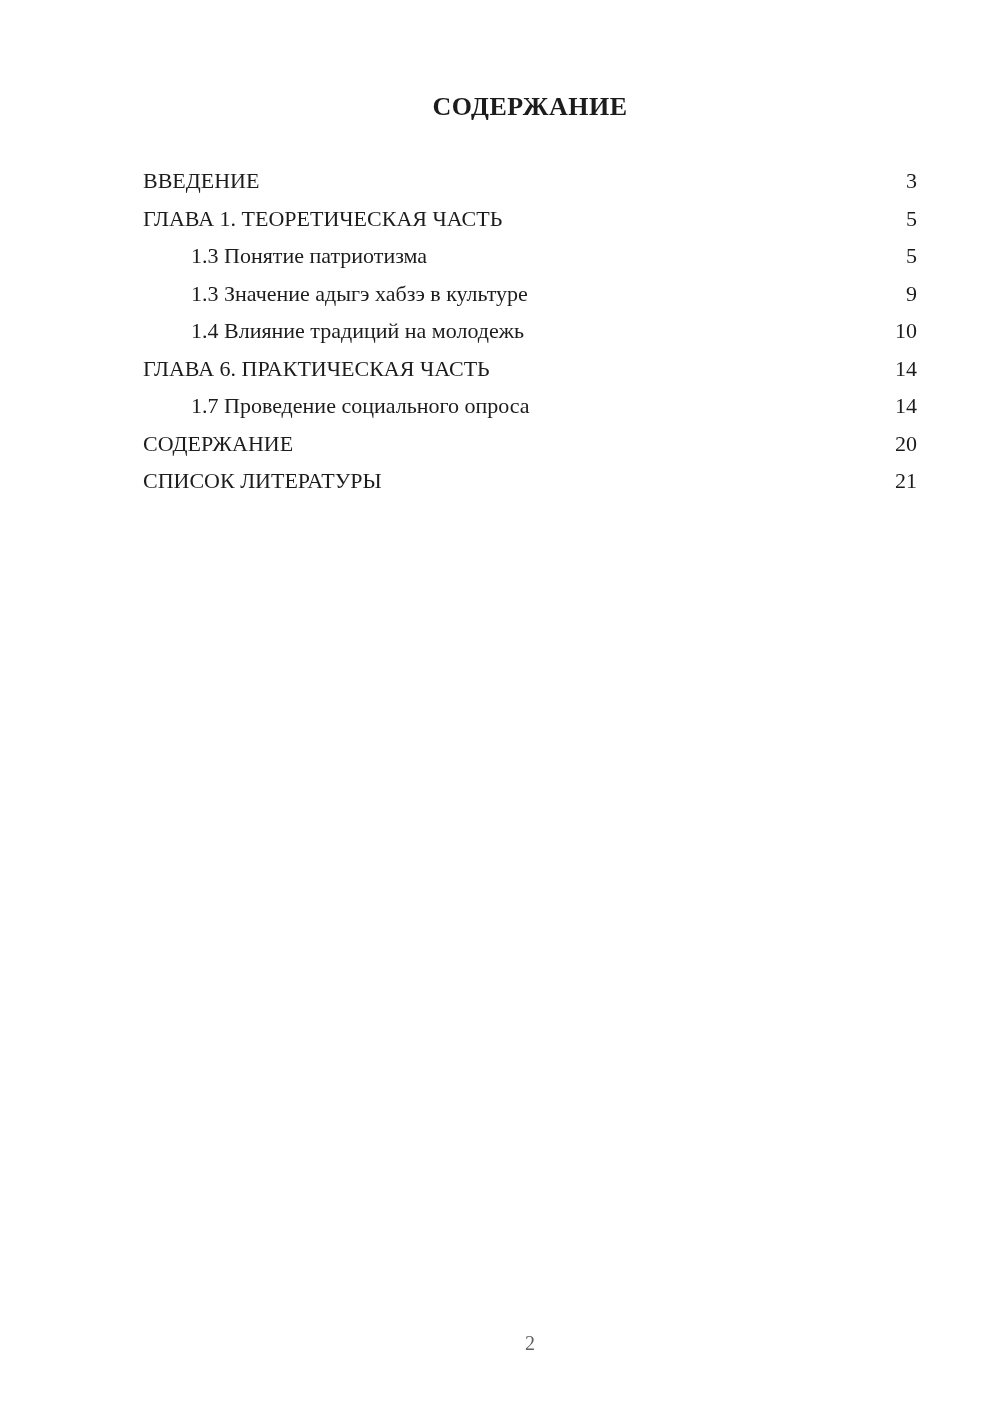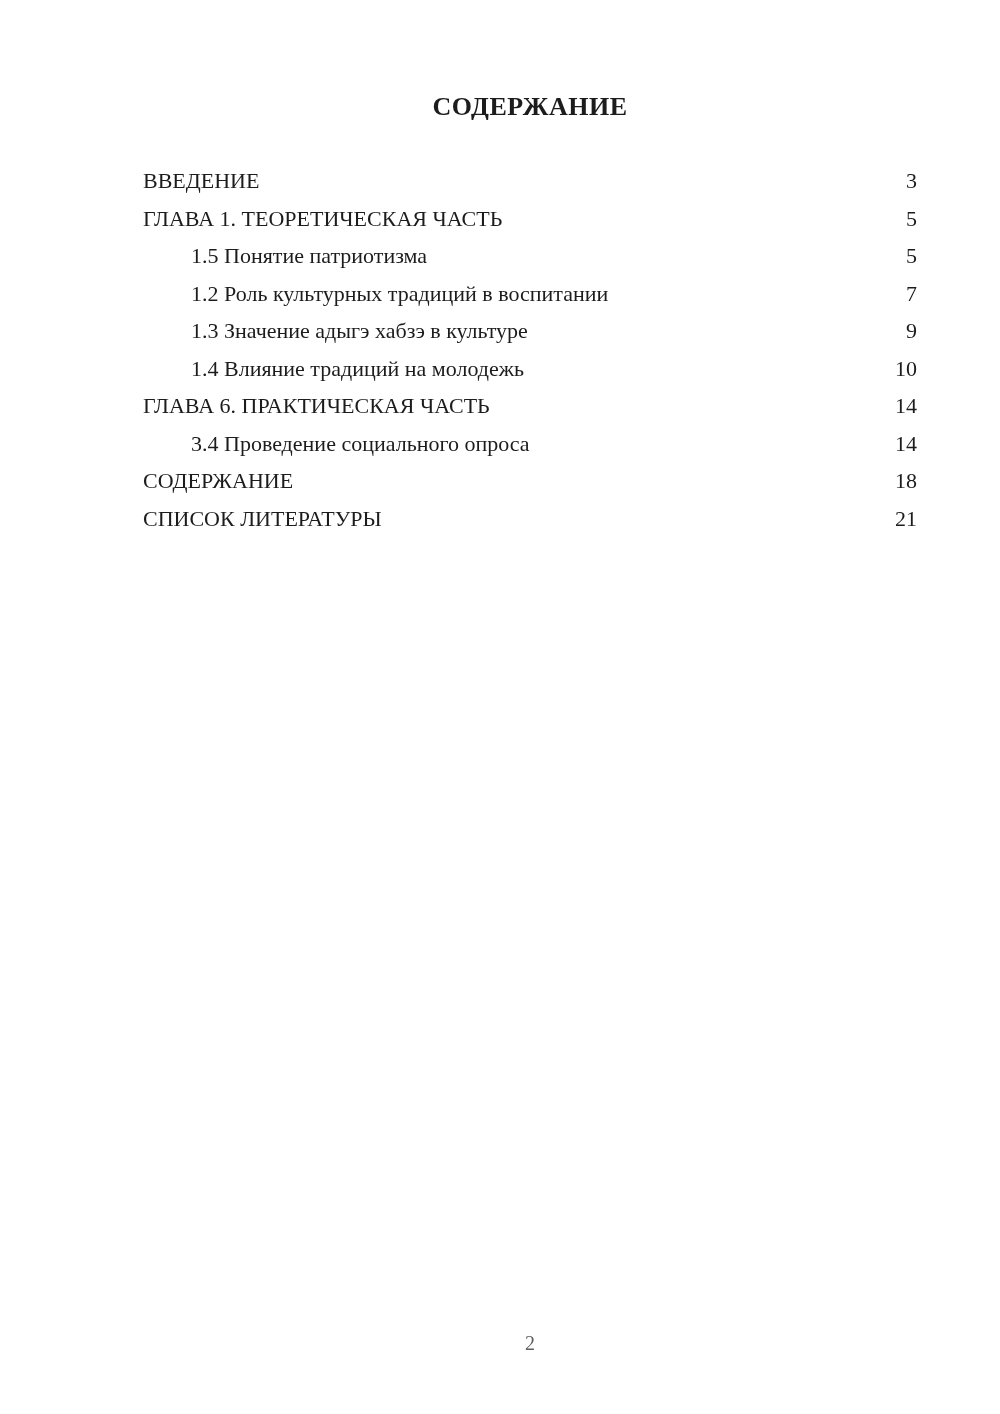--- a/index.html
+++ b/index.html
@@ -80,53 +80,49 @@
         <span class="toc-label">ВВЕДЕНИЕ</span>
         <span class="toc-page">3</span>
       </div>
 
       <div class="toc-row">
         <span class="toc-label">ГЛАВА 1. ТЕОРЕТИЧЕСКАЯ ЧАСТЬ</span>
         <span class="toc-page">5</span>
       </div>
 
       <div class="toc-row indent">
-        <span class="toc-label">1.5 Понятие патриотизма</span>
+        <span class="toc-label">1.3 Понятие патриотизма</span>
         <span class="toc-page">5</span>
       </div>
 
-      <div class="toc-row indent">
-        <span class="toc-label">1.2 Роль культурных традиций в воспитании</span>
-        <span class="toc-page">7</span>
-      </div>
 
       <div class="toc-row indent">
         <span class="toc-label">1.3 Значение адыгэ хабзэ в культуре</span>
         <span class="toc-page">9</span>
       </div>
 
       <div class="toc-row indent">
         <span class="toc-label">1.4 Влияние традиций на молодежь</span>
         <span class="toc-page">10</span>
       </div>
 
       <div class="toc-row">
         <span class="toc-label">ГЛАВА 6. ПРАКТИЧЕСКАЯ ЧАСТЬ</span>
         <span class="toc-page">14</span>
       </div>
 
       <div class="toc-row indent">
-        <span class="toc-label">3.4 Проведение социального опроса</span>
+        <span class="toc-label">1.7 Проведение социального опроса</span>
         <span class="toc-page">14</span>
       </div>
 
 
       <div class="toc-row">
         <span class="toc-label">СОДЕРЖАНИЕ</span>
-        <span class="toc-page">18</span>
+        <span class="toc-page">20</span>
       </div>
 
       <div class="toc-row">
         <span class="toc-label">СПИСОК ЛИТЕРАТУРЫ</span>
         <span class="toc-page">21</span>
       </div>
     </div>
 
   <div class="footer-page-number">2</div>
 

